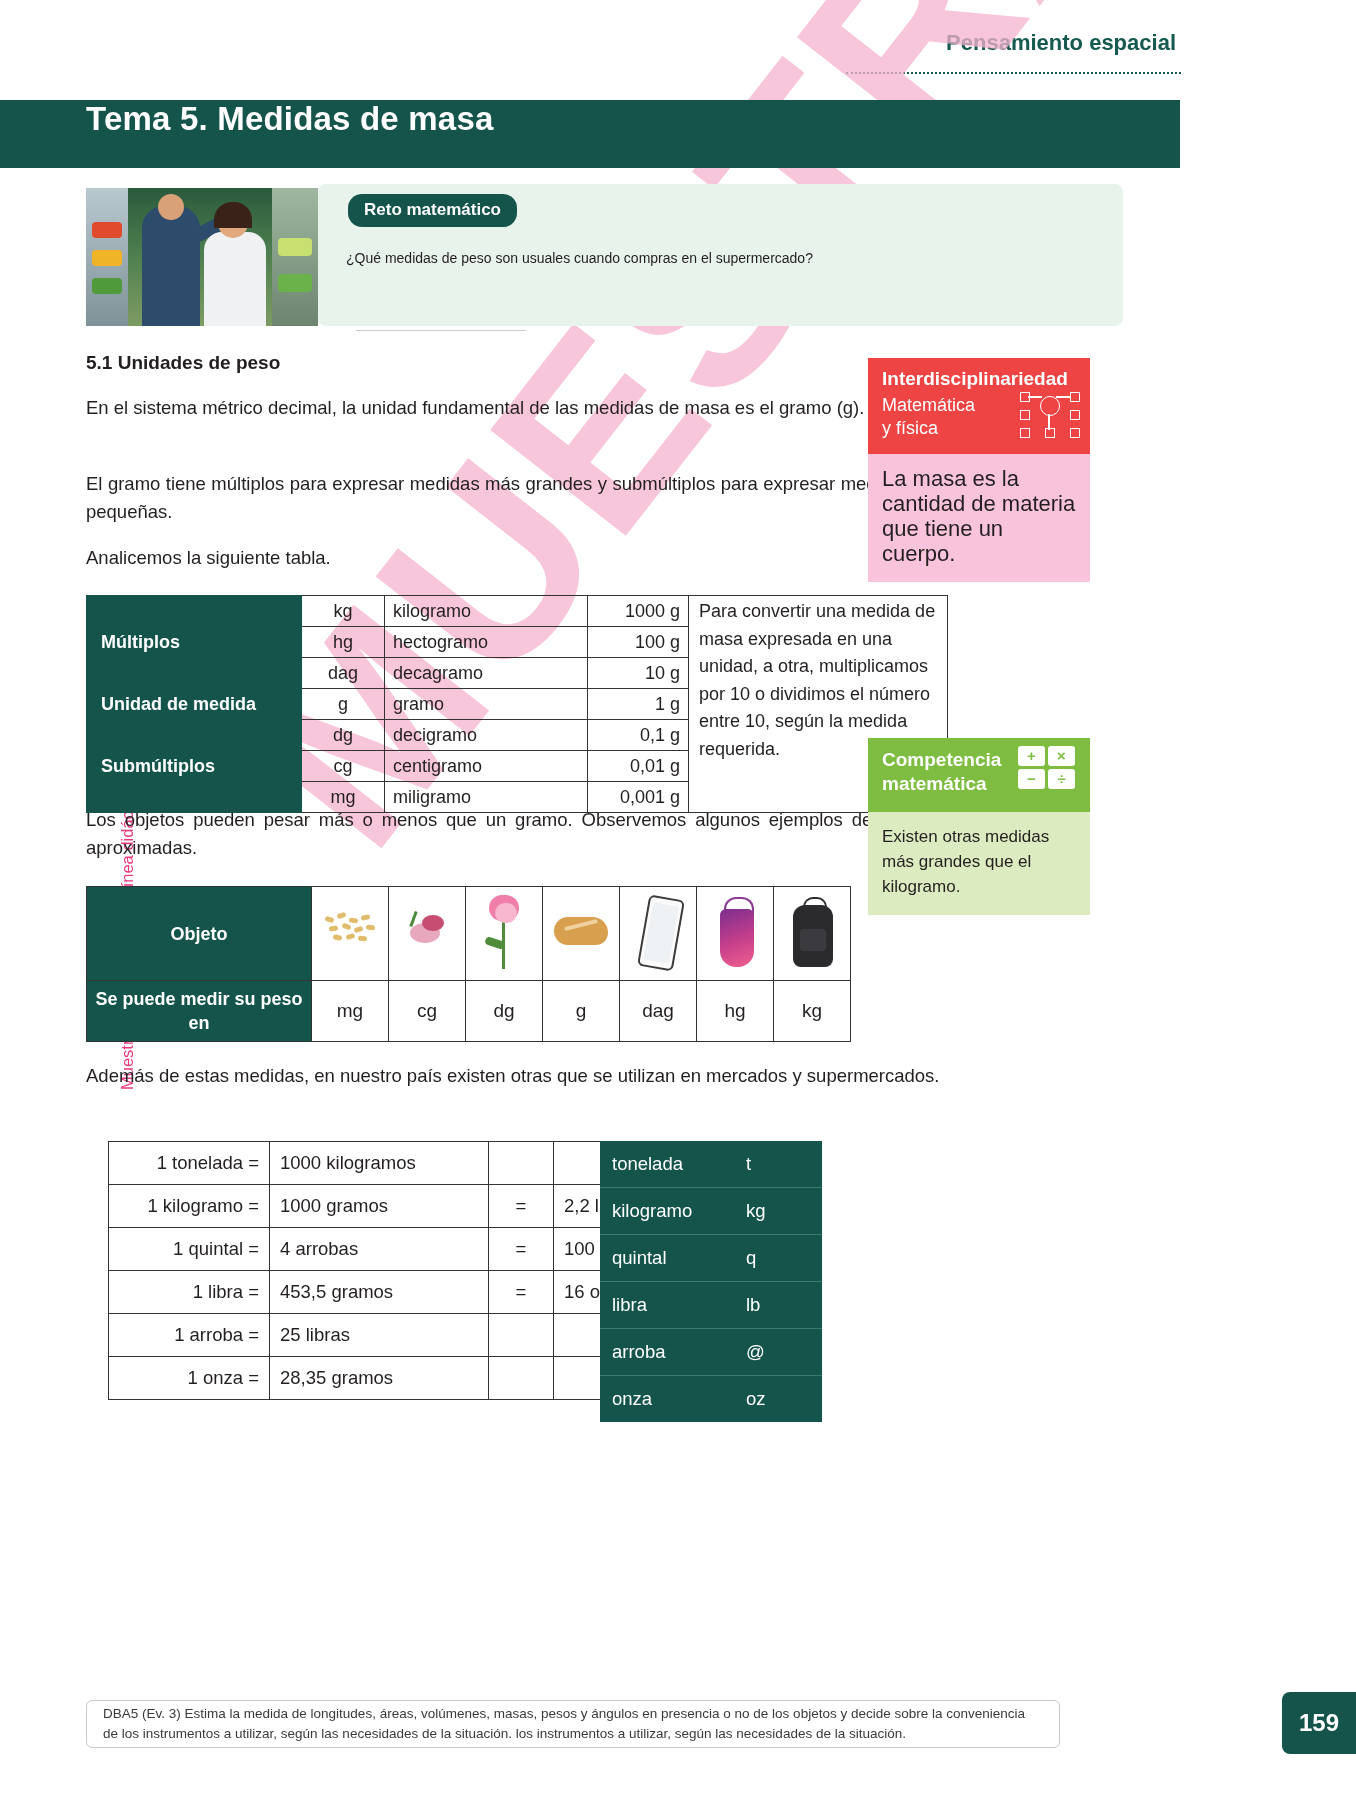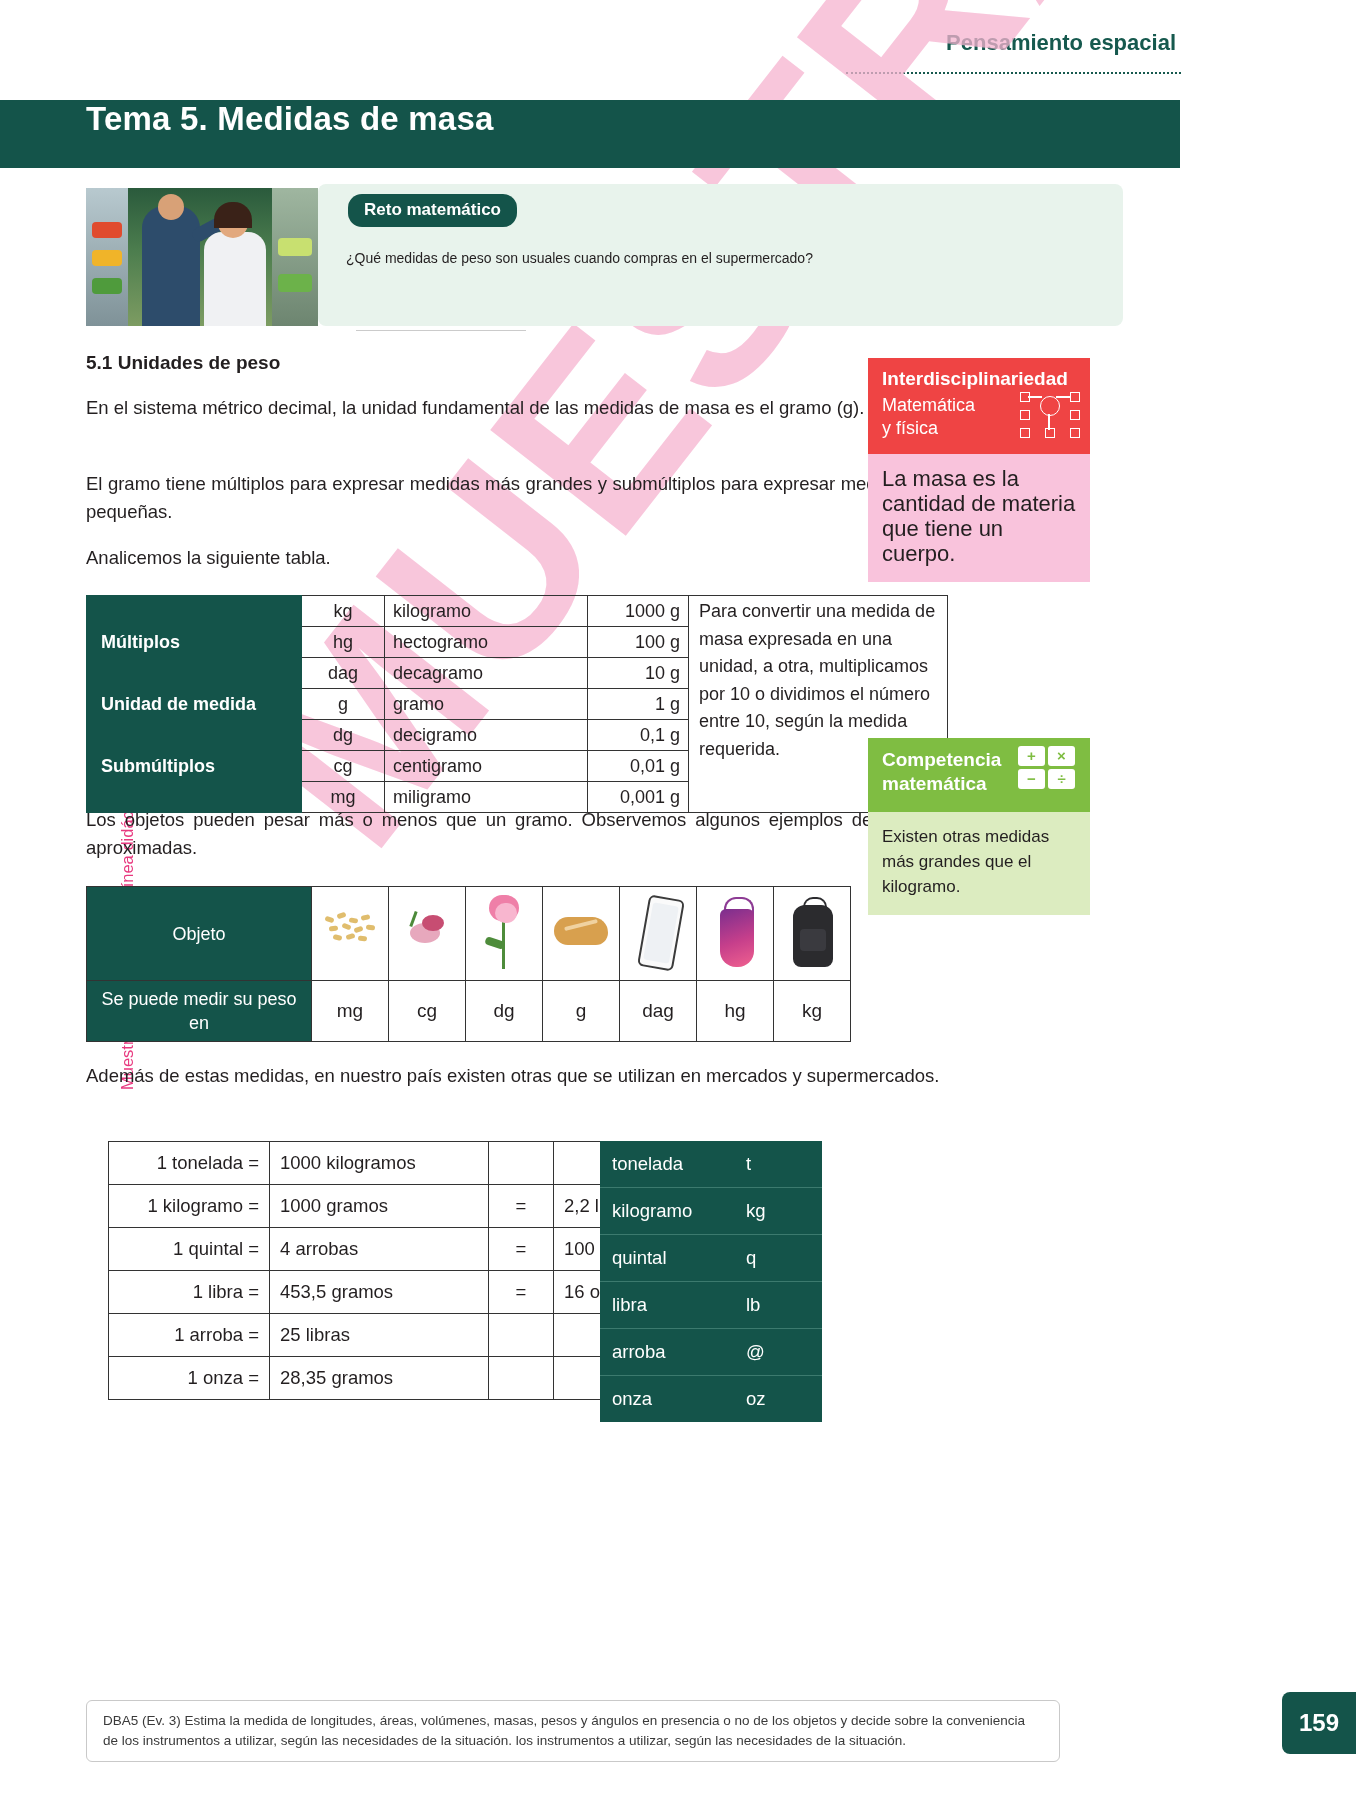--- a/index.html
+++ b/index.html
@@ -135,21 +135,21 @@
     width:238px; vertical-align:top; font-size:18px; line-height:27.5px;
     padding:2px 10px; border:1px solid #333;
   }
   
   .obj-table {
     position:absolute; left:86px; top:886px;
     border-collapse:collapse; font-size:18px; z-index:7;
   }
   .obj-table td { border:1px solid #333; text-align:center; }
   .obj-table td.head {
-    background:#14544a; color:#fff; font-weight:400; width:208px;
+    background:#14544a; color:#fff; font-weight:700; width:208px;
     padding:6px 8px; line-height:24px;text-align:center;
   }
   .obj-table td.pic { width:76px; height:92px; padding:0; }
   .obj-table td.unit { height:58px; font-size:19px; }
   .icon-wrap { width:74px; height:88px; position:relative; display:inline-block; }
   
   .ic-rice{position:absolute;left:10px;top:26px;width:54px;height:34px;}
   .ic-rice i{position:absolute;width:9px;height:5px;border-radius:3px;background:#e0bd6d;}
   .ic-bean{position:absolute;left:16px;top:22px;width:42px;height:42px;}
   .ic-bean .b1{position:absolute;left:4px;top:14px;width:30px;height:20px;border-radius:50%;background:#e7a8bd;}
@@ -216,21 +216,21 @@
   .rail-comp .body p:last-child { margin-bottom:0; }
   .mathops { position:absolute; right:10px; top:8px; width:62px; height:46px; }
   .mathops div {
     position:absolute; width:27px; height:20px; background:#fff; color:#7fbd42;
     font-size:15px; font-weight:700; text-align:center; line-height:20px; border-radius:3px;
   }
   
   .footer-box {
     position:absolute; left:86px; top:1700px; width:940px;
     border:1px solid #c9c9c9; border-radius:6px;
-    padding:10px 16px; font-size:13.5px; line-height:20px; color:#3a3a3a;
+    padding:3px 16px; font-size:13.5px; line-height:20px; color:#3a3a3a;
     z-index:7;
   }
   .page-num {
     position:absolute; right:0; top:1692px;
     width:74px; height:62px; background:#14544a; color:#fff;
     border-radius:8px 0 0 8px;
     font-size:24px; font-weight:700;
     display:flex; align-items:center; justify-content:center;
     z-index:7;
   }

